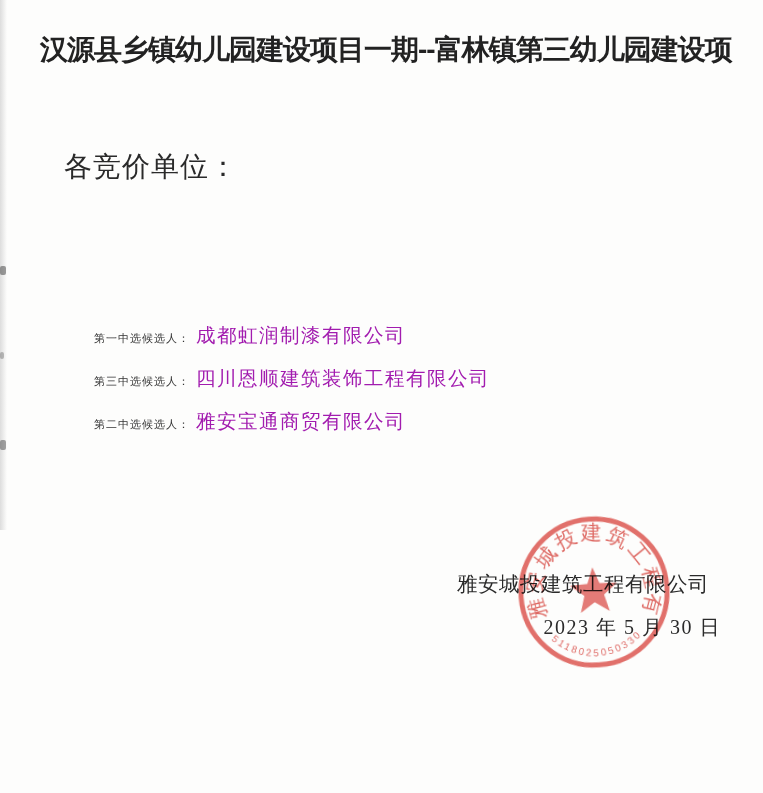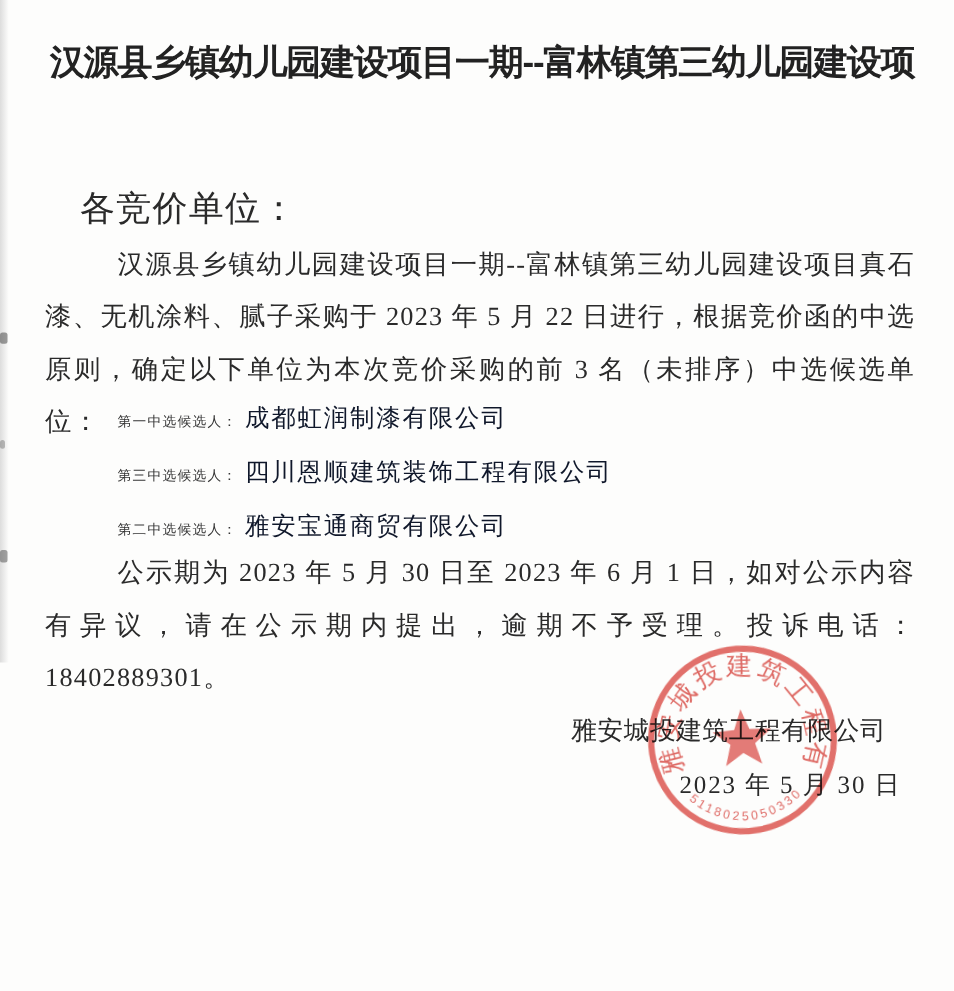--- a/index.html
+++ b/index.html
@@ -41,21 +41,21 @@
     font-size: 21px; line-height: 42px;
     text-align: justify; letter-spacing: 1px;
     text-indent: 58px;
   }
   .para.p1 { top: 190px; }
   .para.p2 { top: 437px; }
 
   .candidates { position: absolute; top: 314px; left: 94px; }
   .cand-row { height: 43px; line-height: 43px; white-space: nowrap; }
   .cand-label { font-size: 11px; letter-spacing: 1px; color: #333; }
-  .cand-name  { font-size: 19.5px; letter-spacing: 1.5px; margin-left: 6px; color: #0f172a; }
+  .cand-name  { font-size: 19.5px; letter-spacing: 1.5px; margin-left: 6px; color: #a21caf; }
 
   .sig-company {
     position: absolute; top: 570px; right: 54px;
     font-size: 20.5px; letter-spacing: 0.5px; z-index: 2;
   }
   .sig-date {
     position: absolute; top: 614px; right: 42px;
     font-size: 20px; letter-spacing: 1.5px; z-index: 2;
   }
 
@@ -80,35 +80,33 @@
   <div class="speck s1"></div>
   <div class="speck s2"></div>
   <div class="speck s3"></div>
 
   <h1 class="title">
     <span>汉源县乡镇幼儿园建设项目一期--富林镇第三幼儿园建设项</span><br>
   </h1>
 
   <div class="salutation">各竞价单位：</div>
 
-  <p class="para p1">汉源县乡镇幼儿园建设项目一期--富林镇第三幼儿园建设项目真石漆、无机涂料、腻子采购于 2023 年 5 月 22 日进行，根据竞价函的中选原则，确定以下单位为本次竞价采购的前 3 名（未排序）中选候选单位：</p>
 
   <div class="candidates">
     <div class="cand-row">
       <span class="cand-label">第一中选候选人：</span><span class="cand-name">成都虹润制漆有限公司</span>
     </div>
     <div class="cand-row">
       <span class="cand-label">第三中选候选人：</span><span class="cand-name">四川恩顺建筑装饰工程有限公司</span>
     </div>
     <div class="cand-row">
       <span class="cand-label">第二中选候选人：</span><span class="cand-name">雅安宝通商贸有限公司</span>
     </div>
   </div>
 
-  <p class="para p2">公示期为 2023 年 5 月 30 日至 2023 年 6 月 1 日，如对公示内容有异议，请在公示期内提出，逾期不予受理。投诉电话：18402889301。</p>
 
   <div class="sig-company">雅安城投建筑工程有限公司</div>
   <div class="sig-date">2023 年 5 月 30 日</div>
 
   <div class="seal">
     <svg viewBox="0 0 160 160" xmlns="http://www.w3.org/2000/svg">
       <defs>
         <path id="arcTop" d="M 32,102.4 A 53,53 0 1 1 128,102.4" fill="none"></path>
         <path id="arcBottom" d="M 23.7,112.5 A 65,65 0 0 0 136.3,112.5" fill="none"></path>
       </defs>

